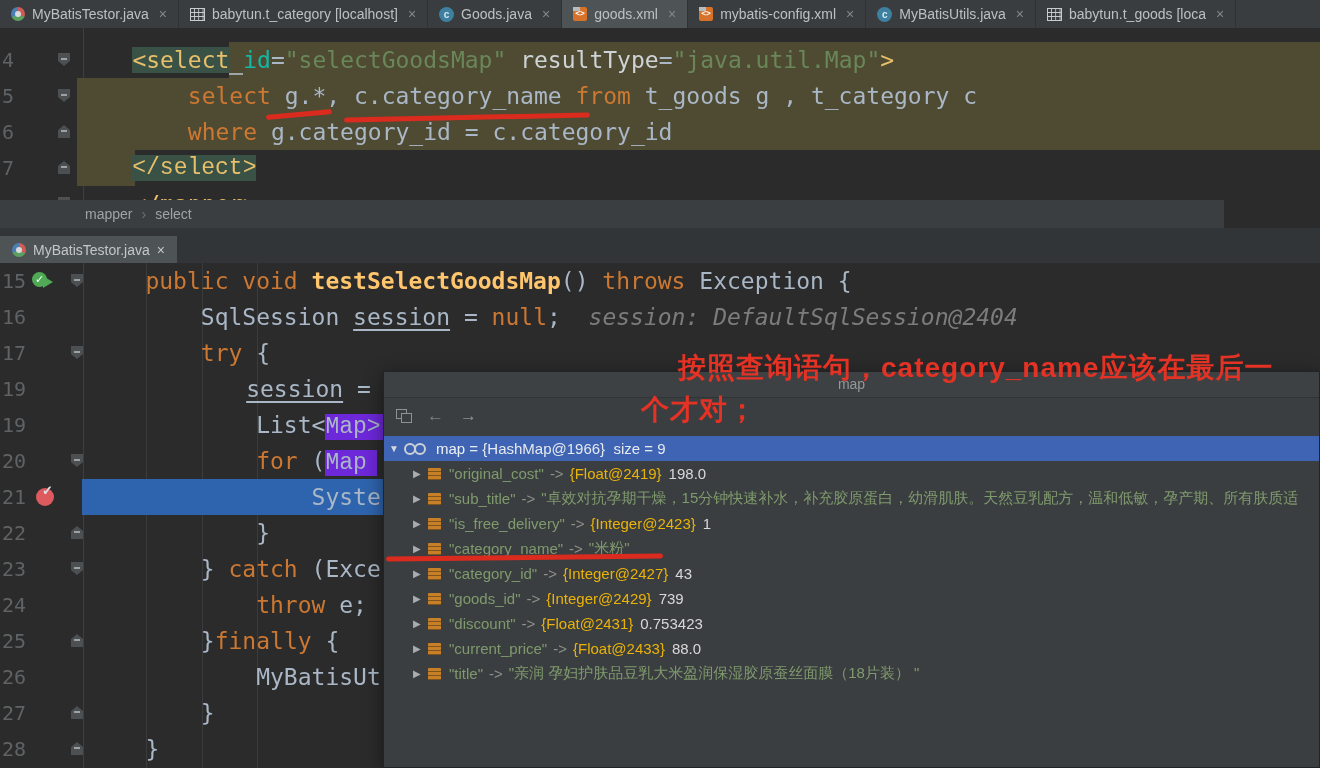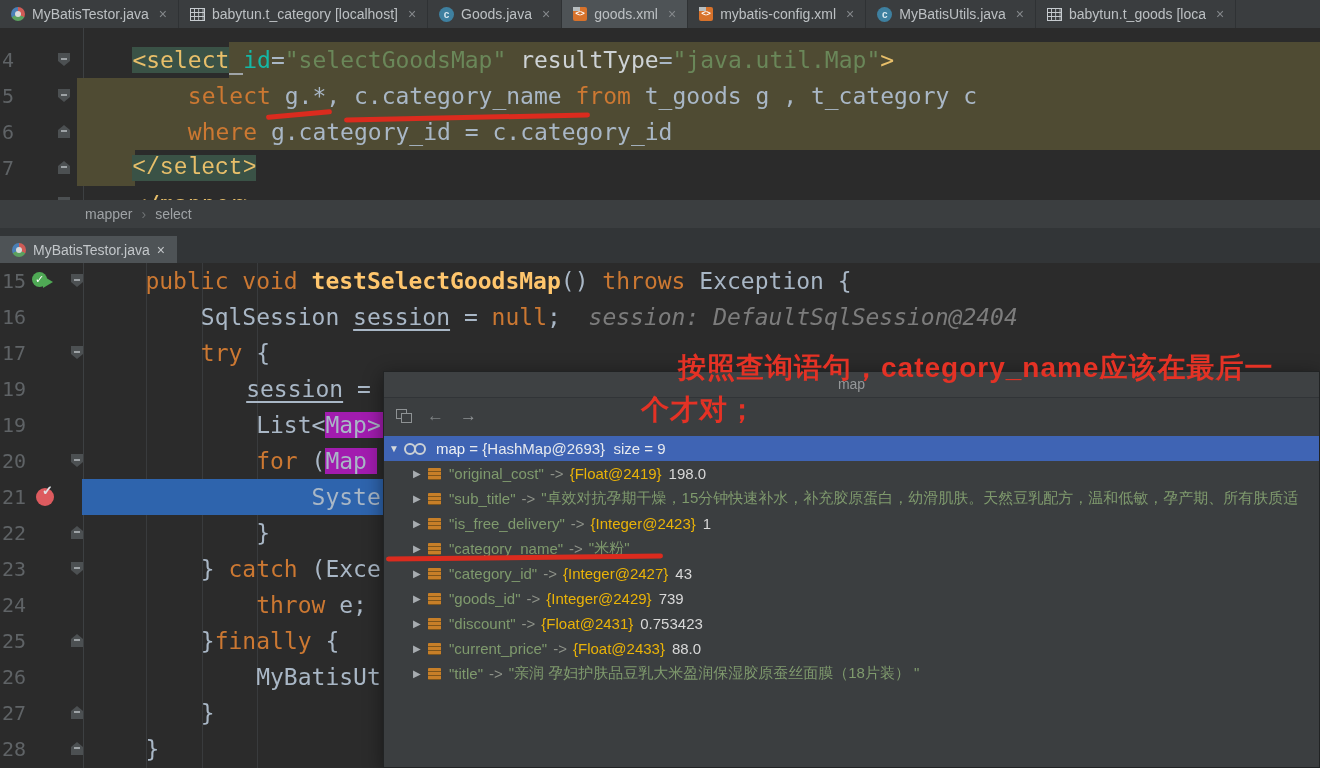--- a/index.html
+++ b/index.html
@@ -40,38 +40,38 @@
         font-family:"DejaVu Sans Mono",monospace;font-size:23px;color:#a9b7c6;}
   .c-kw{color:#cc7832;}
   .c-pl{color:#a9b7c6;}
   .c-str{color:#6a8759;}
   .c-tag{color:#e8bf6a;}
   .c-attr{color:#14b8a6;}
   .c-attr2{color:#ced3d6;}
   .c-m{color:#ffc66d;font-weight:bold;}
   .c-und{color:#a9b7c6;text-decoration:underline;text-underline-offset:4px;}
   .c-hint{color:#7c7c7c;font-style:italic;}
-  .c-olv{background:#a21caf;padding-right:10px;}
+  .c-olv{background:#6d28d9;padding-right:10px;font-family:Liberation Mono, monospace;}
   .c-teal{background:#3a5246;}
   .c-usp{border-bottom:2px solid #9fa4a7;}
   
   .fold{position:absolute;top:11px;width:12px;height:13px;background:#4c5052;}
   .fold::after{content:"";position:absolute;left:3px;top:5px;width:6px;height:2px;background:#9da2a5;}
   .fold.down{clip-path:polygon(0 0,100% 0,100% 62%,50% 100%,0 62%);}
   .fold.up{clip-path:polygon(0 38%,50% 0,100% 38%,100% 100%,0 100%);}
   
   .grun{position:absolute;left:32px;top:8px;width:22px;height:20px;}
   .grun .c1{position:absolute;left:0;top:1px;width:15px;height:15px;border-radius:50%;background:#4fa955;
             color:#fff;font-size:11px;line-height:15px;text-align:center;}
   .grun .t1{position:absolute;left:11px;top:5px;width:0;height:0;
             border-left:10px solid #4fa955;border-top:6px solid transparent;border-bottom:6px solid transparent;}
   .gbp{position:absolute;left:36px;top:9px;width:18px;height:18px;border-radius:50%;background:#dd5b5f;}
   .gbp::after{content:"✓";position:absolute;left:6px;top:-5px;color:#dfe3e6;font-size:13px;font-weight:bold;}
   
-  #crumb{position:absolute;left:0;top:200px;width:1320px;height:28px;background:#3b3e40;
+  #crumb{position:absolute;left:0;top:200px;width:1224px;height:28px;background:#3b3e40;
          font-size:14px;color:#9fa3a6;line-height:28px;padding-left:85px;box-sizing:border-box;}
   #crumb .sep{color:#6f7274;margin:0 9px;}
   
   #javabar{position:absolute;left:0;top:228px;width:1320px;height:35px;background:#323537;}
   .jtab{position:absolute;left:0;top:8px;height:27px;display:inline-flex;align-items:center;gap:7px;
         background:#4e5356;padding:0 12px;font-size:14px;color:#c3c7ca;}
   
   #popup{position:absolute;left:383px;top:371px;width:937px;height:397px;background:#3b3e40;
          border:1px solid #212324;box-sizing:border-box;box-shadow:0 4px 18px rgba(0,0,0,.45);z-index:50;}
   #ptitle{height:25px;background:#3e4143;border-bottom:1px solid #313437;text-align:center;
@@ -269,21 +269,21 @@
   <div id="ptitle">map</div>
   <div id="ptools">
     <span class="tool-sq"></span>
     <span class="tool-ar">←</span>
     <span class="tool-ar" style="color:#8e9294;">→</span>
   </div>
   <div id="ptree">
     <div class="vrow root">
       <span class="tri open">▼</span>
       <span class="glasses"></span>
-      <span class="rootxt"><b>map</b>&nbsp;<span>= {HashMap@2693}</span>&nbsp;&nbsp;<span>size = 9</span></span>
+      <span class="rootxt"><b>map</b>&nbsp;<span>= {HashMap@1966}</span>&nbsp;&nbsp;<span>size = 9</span></span>
     </div>
     <div id="prow-list">
         <div class="vrow child">
           <span class="tri closed">▶</span>
           <span class="mapicon"></span>
           <span class="k">"original_cost"</span>
           <span class="arw">-&gt;</span>
           <span class="ref">{Float@2419}</span>
           <span class="vnum" style="white-space: nowrap;">198.0</span>
         </div>

